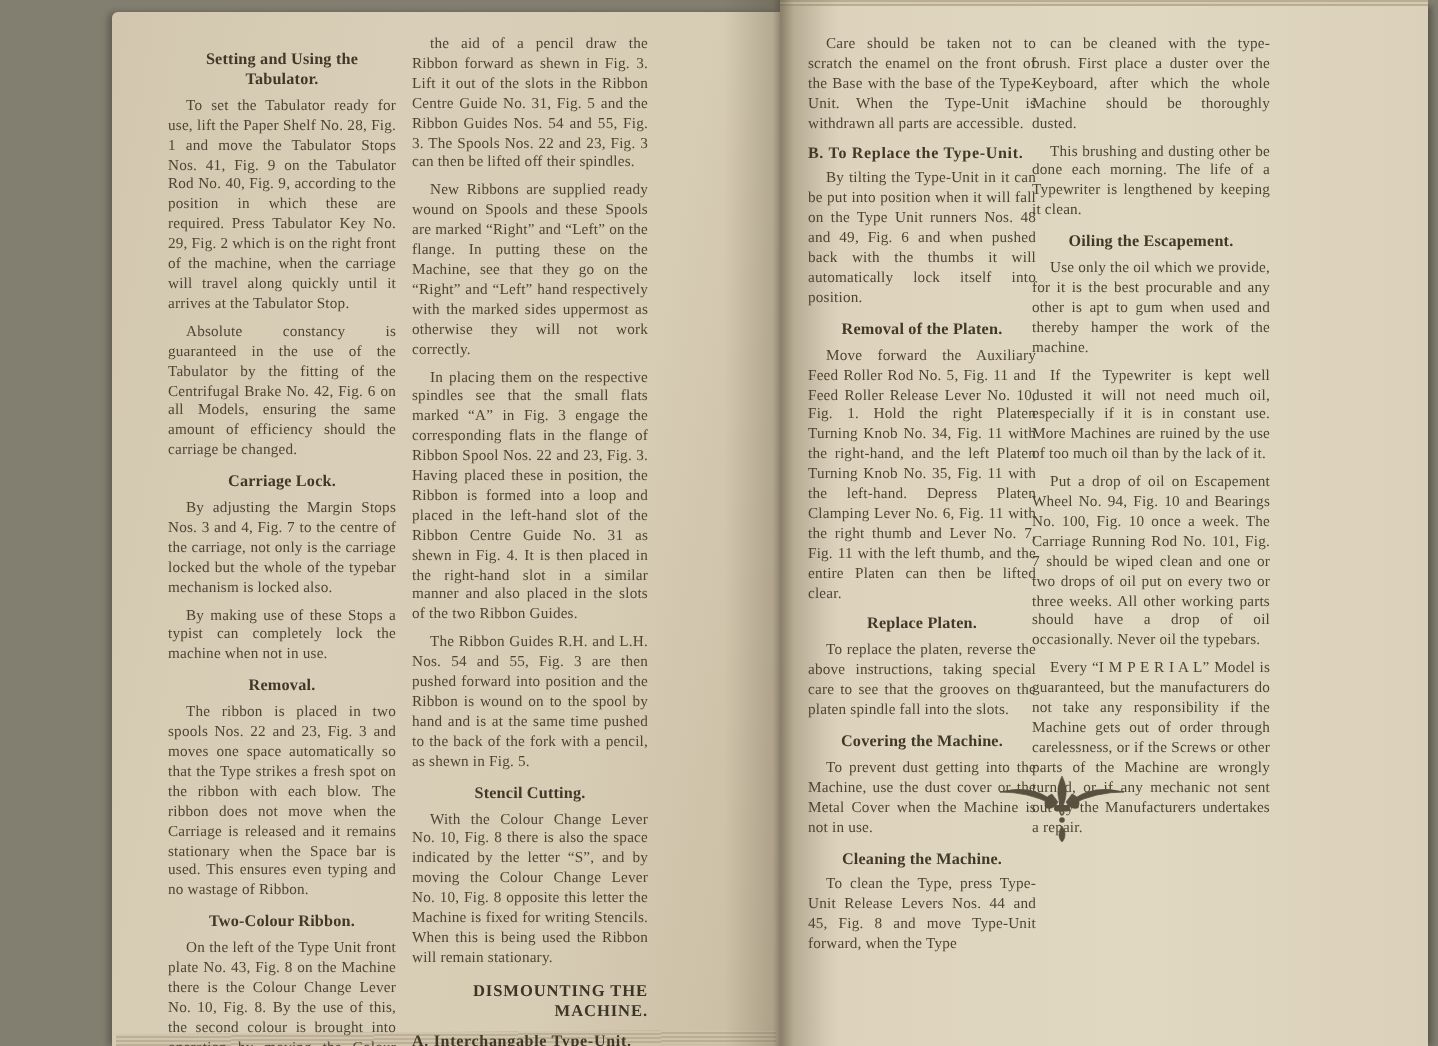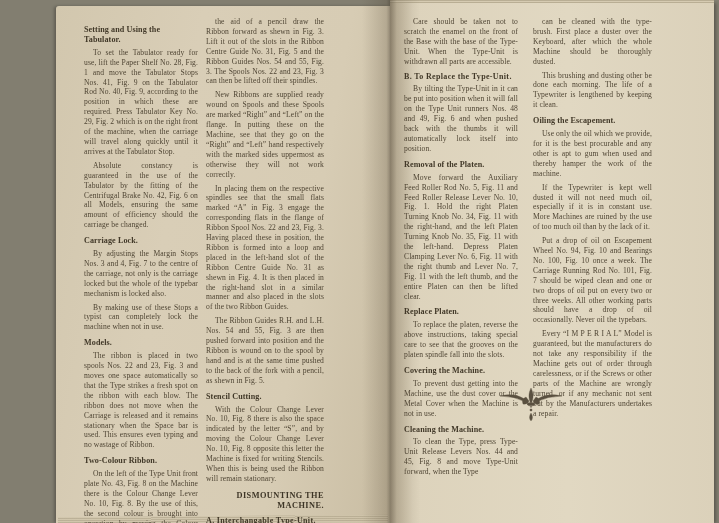--- a/index.html
+++ b/index.html
@@ -34,43 +34,43 @@
     transform:rotate(-.4deg);opacity:.8;
   }
   .col{
     position:absolute;
     font-size:7.6px;line-height:9.9px;color:#4e4433;
     text-align:justify;letter-spacing:.1px;
   }
   .col-0-0{left:84px;top:19px;width:114px;}
   .col-0-1{left:206px;top:17px;width:118px;}
   .col-1-0{left:404px;top:17px;width:114px;}
-  .col-1-1{left:533px;top:17px;width:119px;}
+  .col-1-1{left:516px;top:17px;width:119px;}
   .para{margin:0 0 4px;text-indent:9px;}
-  .heading{font-weight:bold;font-size:8.1px;margin:6px 0 3px;color:#413828;text-align:left;}
+  .heading{font-weight:bold;font-size:8.1px;margin:6px 0 3px;color:#413828;text-align:center;}
   .caps-heading{font-weight:bold;font-size:8.3px;letter-spacing:.45px;margin:7px 0 3px;color:#3d3526;text-align:right;}
   .subheading{font-weight:bold;font-size:8px;letter-spacing:.35px;margin:5px 0 3px;color:#413828;text-align:left;}
   .ornament{position:absolute;left:499px;top:387px;width:64px;height:38px;}
 </style>
 </head>
 <body>
 
 <div class="page page-left"></div>
 <div class="page page-right"></div>
 <div class="top-edge"></div>
 <div class="stack-edges"></div>
 
 <div class="col col-0-0">
     <h3 class="heading">Setting and Using the Tabulator.</h3>
     <p class="para">To set the Tabulator ready for use, lift the Paper Shelf No. 28, Fig. 1 and move the Tabulator Stops Nos. 41, Fig. 9 on the Tabulator Rod No. 40, Fig. 9, according to the position in which these are required. Press Tabulator Key No. 29, Fig. 2 which is on the right front of the machine, when the carriage will travel along quickly until it arrives at the Tabulator Stop.</p>
     <p class="para">Absolute constancy is guaranteed in the use of the Tabulator by the fitting of the Centrifugal Brake No. 42, Fig. 6 on all Models, ensuring the same amount of efficiency should the carriage be changed.</p>
     <h3 class="heading">Carriage Lock.</h3>
     <p class="para">By adjusting the Margin Stops Nos. 3 and 4, Fig. 7 to the centre of the carriage, not only is the carriage locked but the whole of the typebar mechanism is locked also.</p>
     <p class="para">By making use of these Stops a typist can completely lock the machine when not in use.</p>
-    <h3 class="heading">Models.</h3>
+    <h3 class="heading">Removal.</h3>
     <p class="para">The ribbon is placed in two spools Nos. 22 and 23, Fig. 3 and moves one space automatically so that the Type strikes a fresh spot on the ribbon with each blow. The ribbon does not move when the Carriage is released and it remains stationary when the Space bar is used. This ensures even typing and no wastage of Ribbon.</p>
     <h3 class="heading">Two-Colour Ribbon.</h3>
     <p class="para">On the left of the Type Unit front plate No. 43, Fig. 8 on the Machine there is the Colour Change Lever No. 10, Fig. 8. By the use of this, the second colour is brought into operation by moving the Colour Change Lever either up or down.</p>
   </div>
 <div class="col col-0-1">
     <p class="para">the aid of a pencil draw the Ribbon forward as shewn in Fig. 3. Lift it out of the slots in the Ribbon Centre Guide No. 31, Fig. 5 and the Ribbon Guides Nos. 54 and 55, Fig. 3. The Spools Nos. 22 and 23, Fig. 3 can then be lifted off their spindles.</p>
     <p class="para">New Ribbons are supplied ready wound on Spools and these Spools are marked “Right” and “Left” on the flange. In putting these on the Machine, see that they go on the “Right” and “Left” hand respectively with the marked sides uppermost as otherwise they will not work correctly.</p>
     <p class="para">In placing them on the respective spindles see that the small flats marked “A” in Fig. 3 engage the corresponding flats in the flange of Ribbon Spool Nos. 22 and 23, Fig. 3. Having placed these in position, the Ribbon is formed into a loop and placed in the left-hand slot of the Ribbon Centre Guide No. 31 as shewn in Fig. 4. It is then placed in the right-hand slot in a similar manner and also placed in the slots of the two Ribbon Guides.</p>
     <p class="para">The Ribbon Guides R.H. and L.H. Nos. 54 and 55, Fig. 3 are then pushed forward into position and the Ribbon is wound on to the spool by hand and is at the same time pushed to the back of the fork with a pencil, as shewn in Fig. 5.</p>
     <h3 class="heading">Stencil Cutting.</h3>

